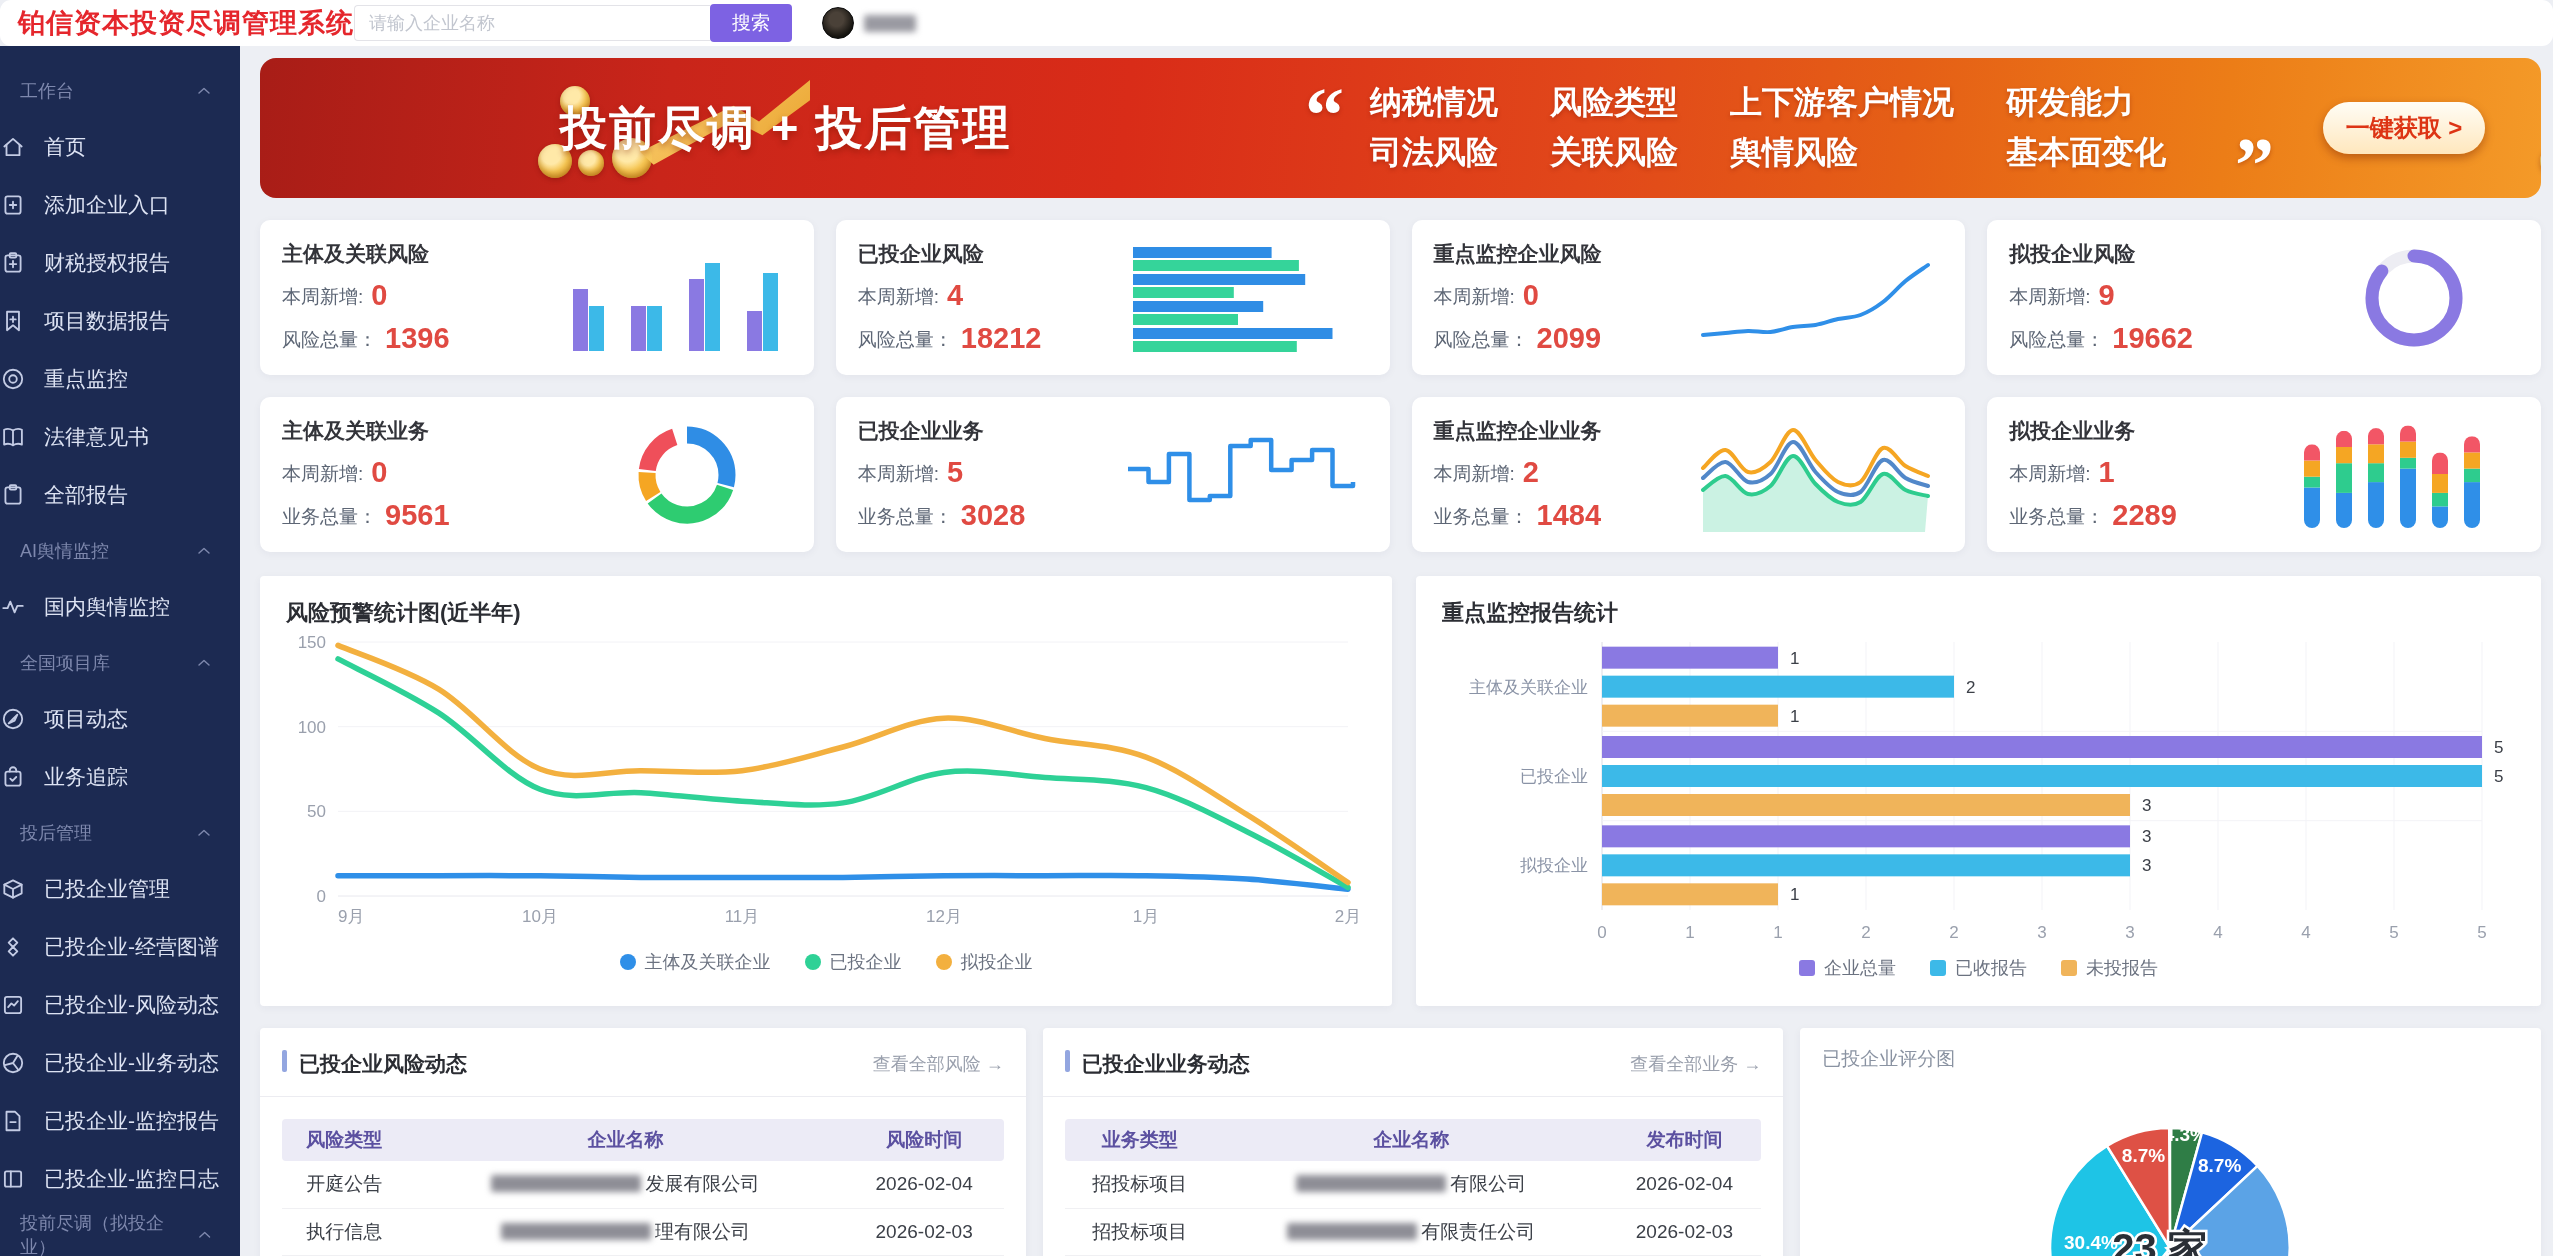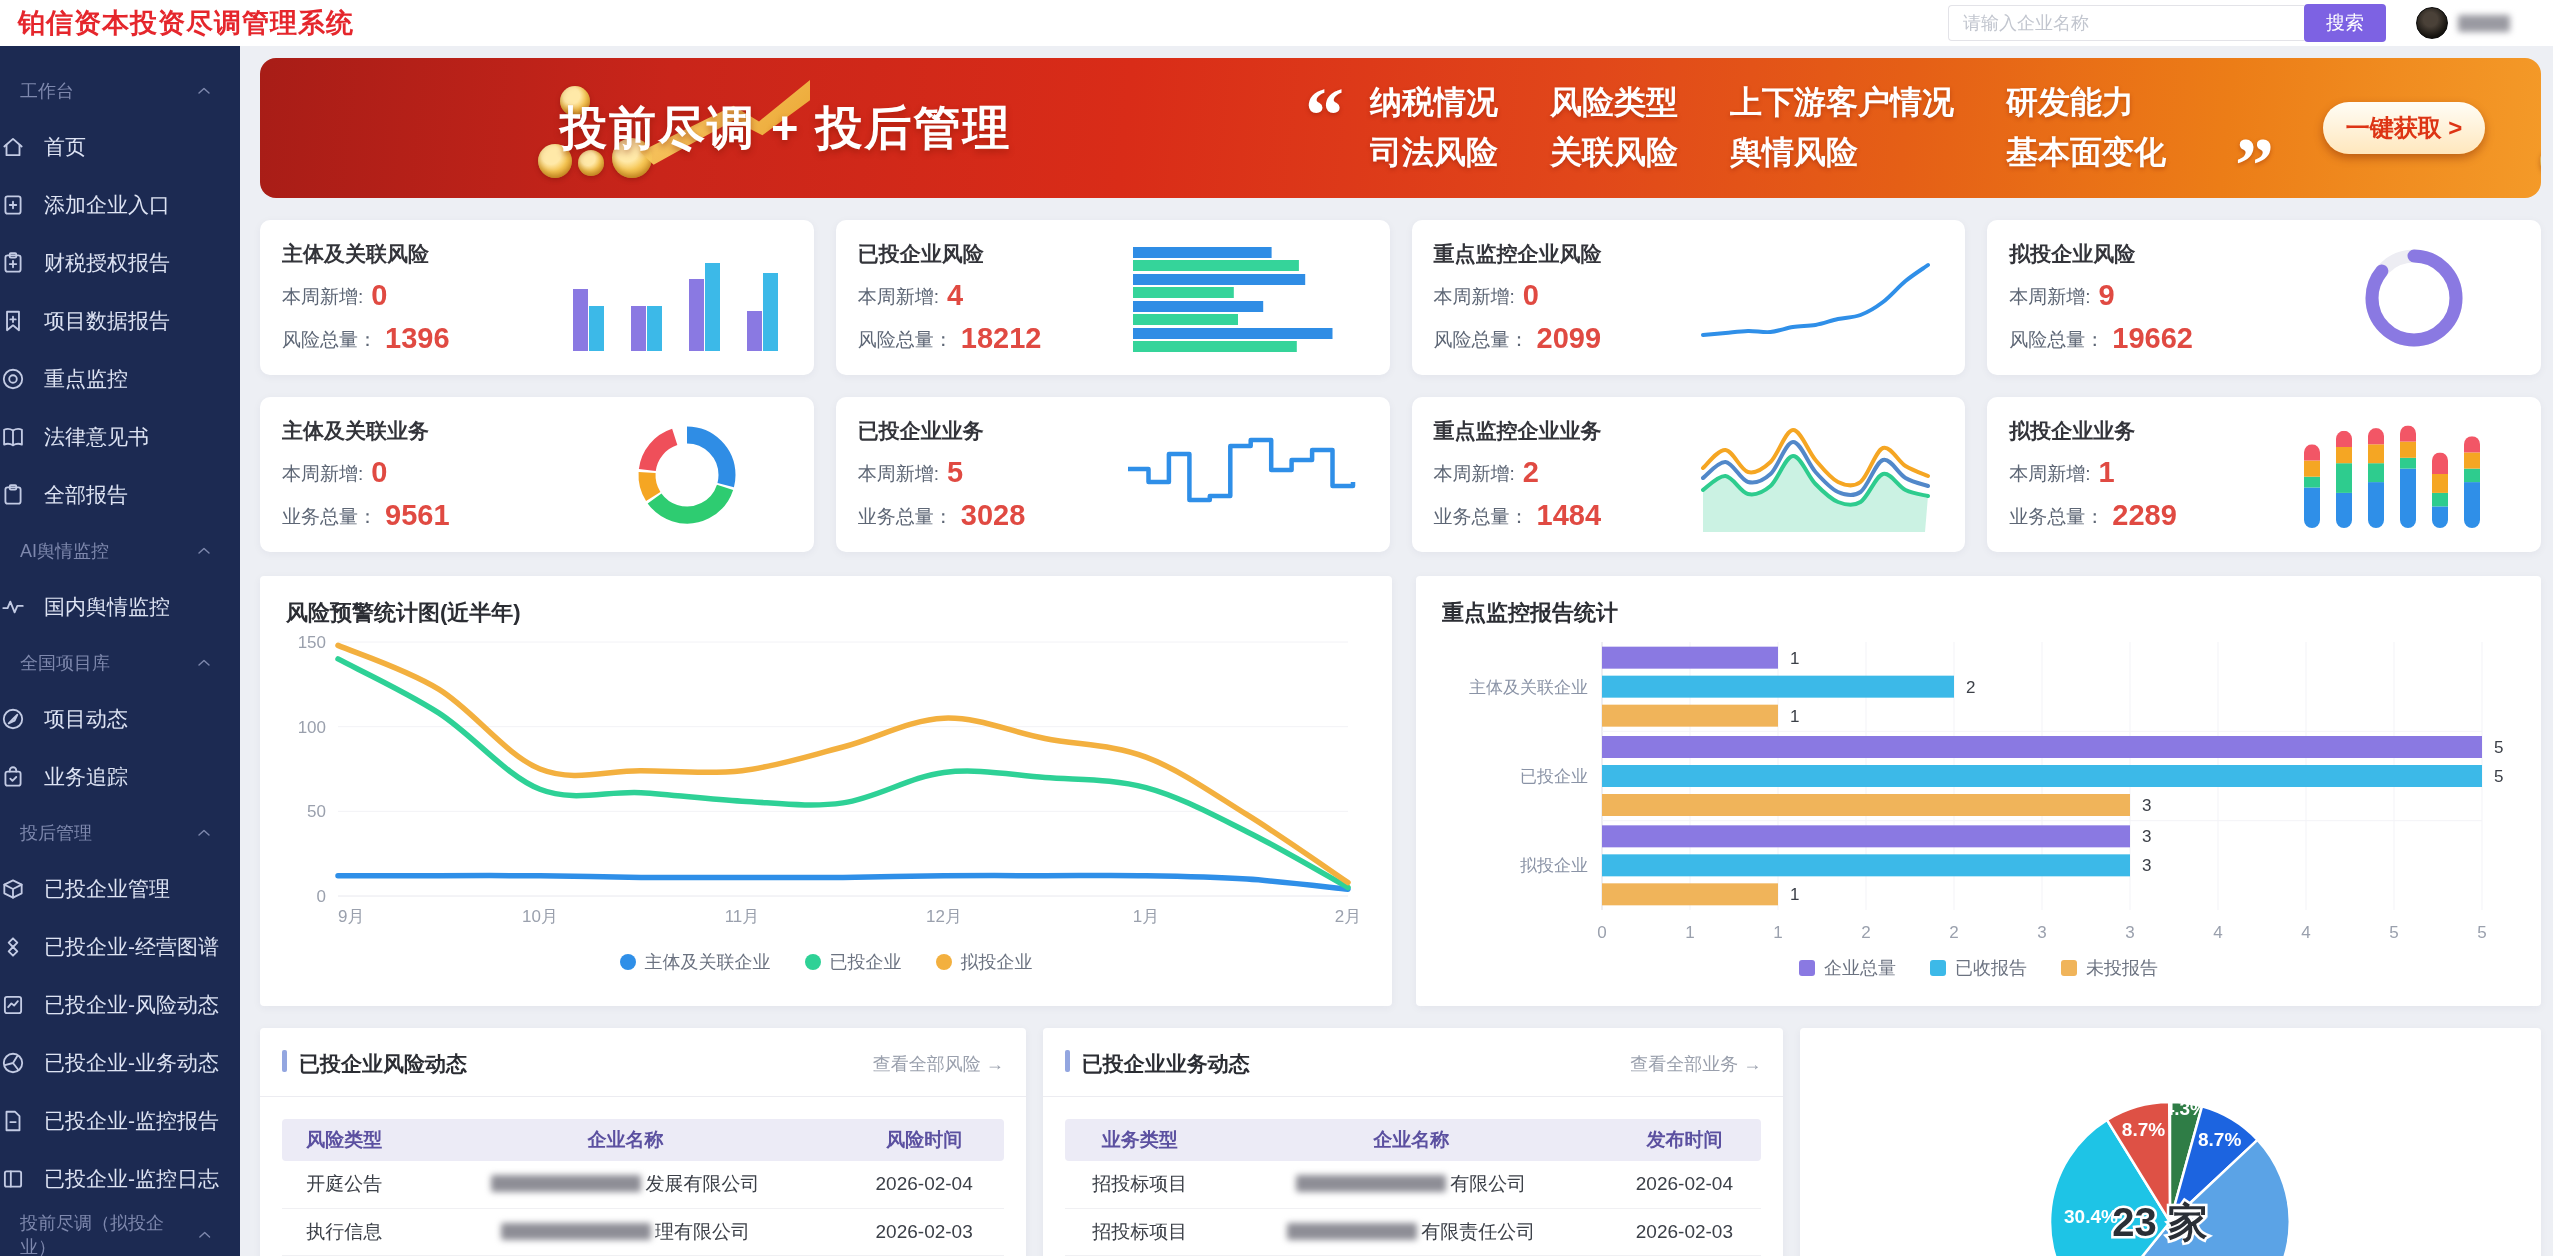--- a/index.html
+++ b/index.html
@@ -1,21 +1,21 @@
 <!DOCTYPE html>
 <html><head>
 <meta charset="utf-8">
 <style>
   * { margin:0; padding:0; box-sizing:border-box; }
   html,body { width:2553px; height:1256px; overflow:hidden; background:#edeff4;
     font-family:"Liberation Sans","DejaVu Sans",sans-serif; }
 
   
   .top-header { position:absolute; left:0; top:0; width:2553px; height:46px; background:#ffffff;
-    display:flex; align-items:center; justify-content:space-between; padding:0 43px 0 18px; z-index:5; }
+    display:flex; align-items:center; justify-content:flex-start; padding:0 43px 0 18px; z-index:5;border-radius:11px; }
   .app-title { font-size:27px; font-weight:bold; color:#e5262c; letter-spacing:1px; }
   .hdr-right { display:flex; align-items:center; }
   .search-box { display:flex; align-items:center; }
   .search-input { width:356px; height:36px; border:1px solid #e3e3e8; border-right:none;
     border-radius:4px 0 0 4px; padding:0 14px; font-size:18px; color:#333; outline:none; }
   .search-input::placeholder { color:#c2c6cf; }
   .search-btn { height:38px; padding:0 22px; border:none; background:#7d62e3; color:#fff;
     font-size:19px; border-radius:4px; cursor:pointer; }
   .avatar { width:32px; height:32px; border-radius:50%; margin-left:30px;
     background:radial-gradient(circle at 45% 38%, #4a4138 0 28%, #15130f 70%); border:1px solid #0c0c0c; }
@@ -651,20 +651,21 @@
               </tr>
               <tr>
                 <td>招投标项目</td>
                 <td><span class="redact" style="width: 130px;"></span><span>有限责任公司</span></td>
                 <td>2026-02-03</td>
               </tr>
             </tbody>
           </table>
         </div>
       <div class="panel table-panel" id="scorePanel">
+        <div class="score-title">已投企业评分图</div>
         <svg id="pieChart" width="690" height="380" viewBox="0 0 690 380">
             <path d="M348,176 L348.0,56.0 A120,120 0 0 1 380.0,60.4 Z" fill="#2f7d46" stroke="#fff" stroke-width="2.5"></path>
             <text x="363.3532908026754" y="69.0386063226534" text-anchor="middle" font-size="19" font-weight="bold" fill="#fff">4.3%</text>
             <path d="M348,176 L380.0,60.4 A120,120 0 0 1 435.5,93.9 Z" fill="#1c64e0" stroke="#fff" stroke-width="2.5"></path>
             <text x="397.6445750532631" y="99.83299830357123" text-anchor="middle" font-size="19" font-weight="bold" fill="#fff">8.7%</text>
             <path d="M348,176 L435.5,93.9 A120,120 0 0 1 272.7,269.4 Z" fill="#5ba3e6" stroke="#fff" stroke-width="2.5"></path>
             <text x="406.0738234208268" y="235.8523075948156" text-anchor="middle" font-size="19" font-weight="bold" fill="#fff">47.8%</text>
             <path d="M348,176 L272.7,269.4 A120,120 0 0 1 285.0,73.9 Z" fill="#1ec4e6" stroke="#fff" stroke-width="2.5"></path>
             <text x="268.9562831084809" y="177.0269908532784" text-anchor="middle" font-size="19" font-weight="bold" fill="#fff">30.4%</text>
             <path d="M348,176 L285.0,73.9 A120,120 0 0 1 347.2,56.0 Z" fill="#de5145" stroke="#fff" stroke-width="2.5"></path>

